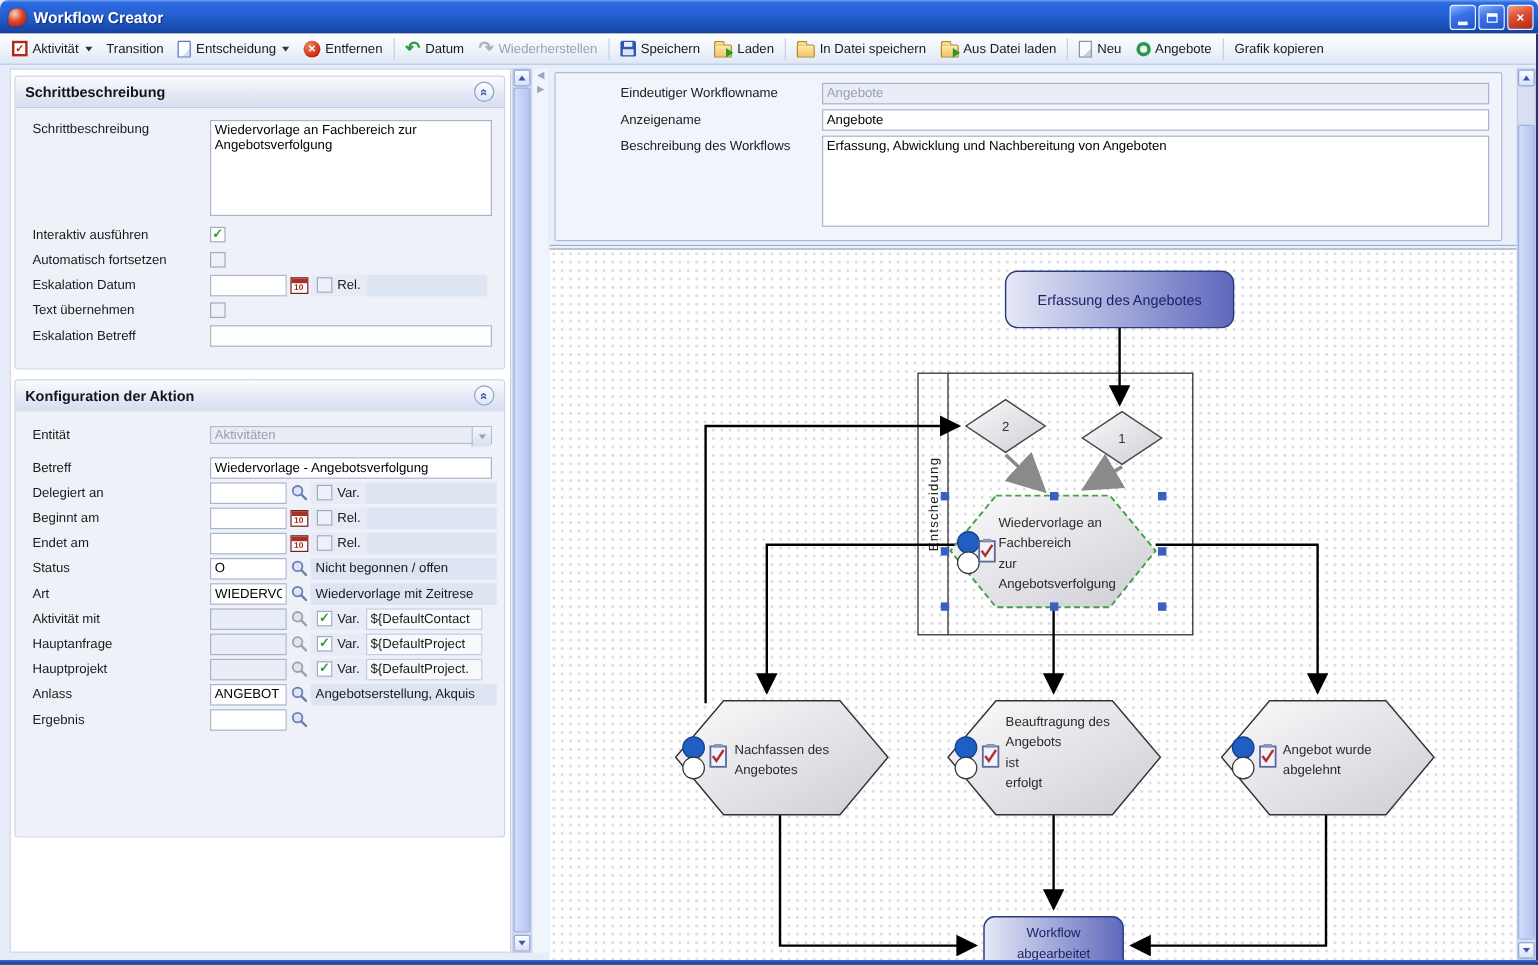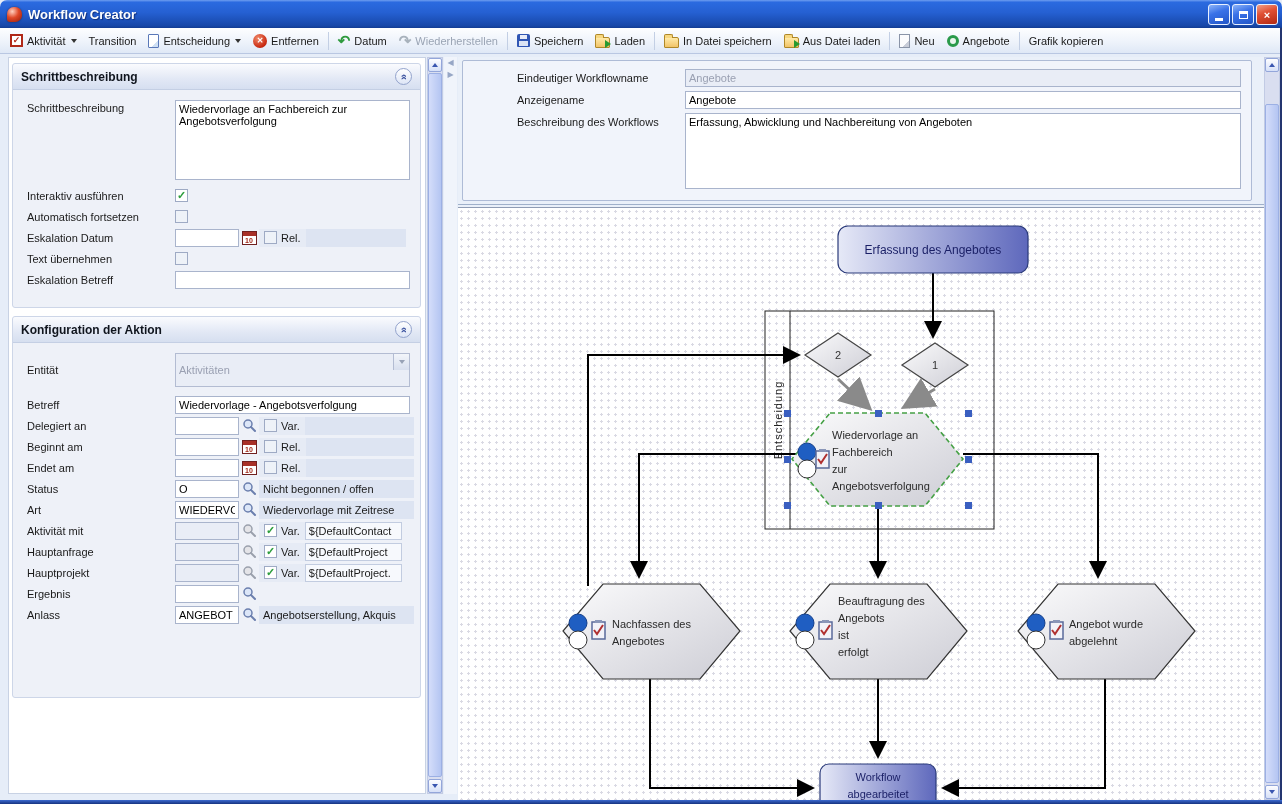--- a/index.html
+++ b/index.html
@@ -70,21 +70,21 @@
   .iconcell { width:20px; height:18px; display:flex; align-items:center; justify-content:center; background:#eef1f8; }
   .cb { width:13px; height:13px; border:1px solid #9eaac4; background:#fff; display:flex; align-items:center; justify-content:center;
     font-size:11px; font-weight:bold; color:#2e9e3e; line-height:11px; }
   .cb.un { background:#eef2f8; color:transparent; }
   .cbcell { display:flex; align-items:center; gap:4px; padding:0 5px; height:18px; background:#e6ebf5; }
   .strip { height:18px; background:#dde4f2; display:flex; align-items:center; padding:0 4px; overflow:hidden; white-space:nowrap; flex:1; }
   .valbox { height:18px; background:#f7f9fd; border:1px solid #c2cce0; display:flex; align-items:center; padding:0 3px; overflow:hidden; white-space:nowrap; width:97px; }
   .cal { width:15px; height:14px; border:1px solid #702020; background:#fff; position:relative; font-size:7px; font-weight:bold; color:#a02818;
     display:flex; align-items:flex-end; justify-content:center; line-height:7px; }
   .cal:before { content:""; position:absolute; left:0; top:0; width:100%; height:4px; background:#a83028; }
-  .selbox { width:235px; height:34px; background:#e9edf6; border:1px solid #b3bcd2; color:#9aa0b2; display:flex; align-items:center; padding:0 3px; position:relative; }
+  .selbox { width:235px; height:15px; background:#e9edf6; border:1px solid #b3bcd2; color:#9aa0b2; display:flex; align-items:center; padding:0 3px; position:relative; }
   .selbox .dbtn { position:absolute; right:0; top:0; width:16px; height:16px; background:linear-gradient(180deg,#f2f5fa,#d8dfee); border-left:1px solid #b3bcd2;
     display:flex; align-items:center; justify-content:center; }
   .selbox .dbtn i { width:0; height:0; border-left:3px solid transparent; border-right:3px solid transparent; border-top:4px solid #98a2b6; }
 
   
   .sb { position:absolute; width:16px; background:#d9def0; border:1px solid #c2cbe4; }
   .sb-btn { position:absolute; left:0; width:14px; height:14px; background:linear-gradient(180deg,#fdfdff,#d6e0f8); border:1px solid #93a6da; border-radius:2px;
     display:flex; align-items:center; justify-content:center; }
   .tri-up { width:0; height:0; border-left:3px solid transparent; border-right:3px solid transparent; border-bottom:4px solid #3a56b0; }
   .tri-down { width:0; height:0; border-left:3px solid transparent; border-right:3px solid transparent; border-top:4px solid #3a56b0; }
@@ -354,39 +354,39 @@
                 <line x1="9" y1="9" x2="13" y2="13" stroke="#9aa0ac" stroke-width="2" stroke-linecap="round"></line>
               </svg>
           </span>
           <span class="cbcell">
             <span class="cb">✓</span>
             <span>Var.</span>
           </span>
           <span class="valbox">${DefaultProject.</span>
         </div>
         <div class="frow">
+          <span class="lbl">Anlass</span>
+          <input class="inp w-code" value="ANGEBOT" style="">
+          <span class="iconcell">
+            <svg width="15" height="15">
+                <circle cx="6" cy="6" r="4" fill="#dce6f8" stroke="#6b7fae" stroke-width="1.5"></circle>
+                <line x1="9" y1="9" x2="13" y2="13" stroke="#6b7fae" stroke-width="2" stroke-linecap="round"></line>
+              </svg>
+          </span>
+          <span class="strip">Angebotserstellung, Akquis</span>
+        </div>
+        <div class="frow">
           <span class="lbl">Ergebnis</span>
           <input class="inp w-code" value="" style="">
           <span class="iconcell">
             <svg width="15" height="15">
                 <circle cx="6" cy="6" r="4" fill="#dce6f8" stroke="#6b7fae" stroke-width="1.5"></circle>
                 <line x1="9" y1="9" x2="13" y2="13" stroke="#6b7fae" stroke-width="2" stroke-linecap="round"></line>
               </svg>
           </span>
-        </div>
-        <div class="frow">
-          <span class="lbl">Anlass</span>
-          <input class="inp w-code" value="ANGEBOT" style="">
-          <span class="iconcell">
-            <svg width="15" height="15">
-                <circle cx="6" cy="6" r="4" fill="#dce6f8" stroke="#6b7fae" stroke-width="1.5"></circle>
-                <line x1="9" y1="9" x2="13" y2="13" stroke="#6b7fae" stroke-width="2" stroke-linecap="round"></line>
-              </svg>
-          </span>
-          <span class="strip">Angebotserstellung, Akquis</span>
         </div>
       </div>
     </div>
   </div>
 
   <div class="sb" style="left:427px; top:57px; height:737px;">
     <div class="sb-btn" style="top:0;">
         <span class="tri-up"></span>
       </div>
     <div class="sb-thumb" style="top:15px; height:704px;"></div>

